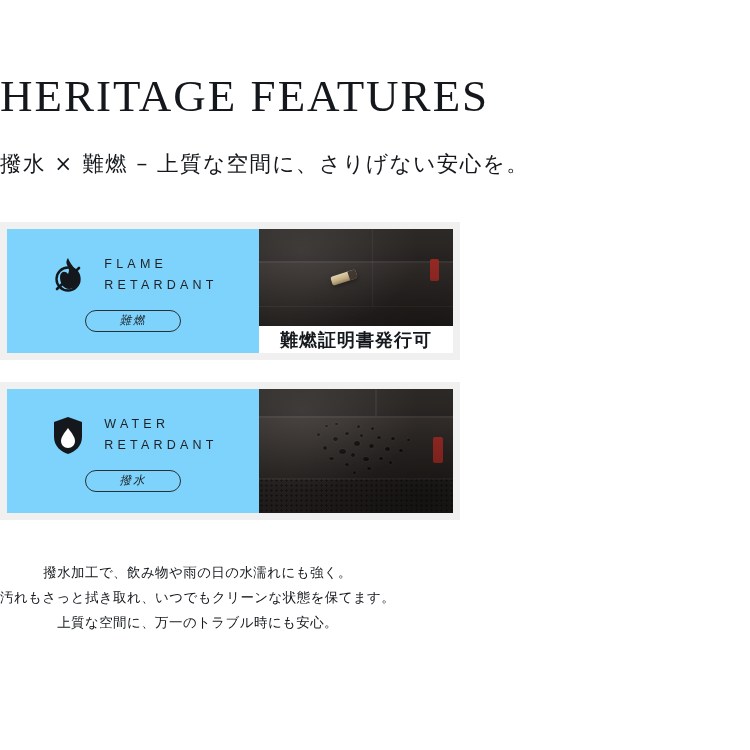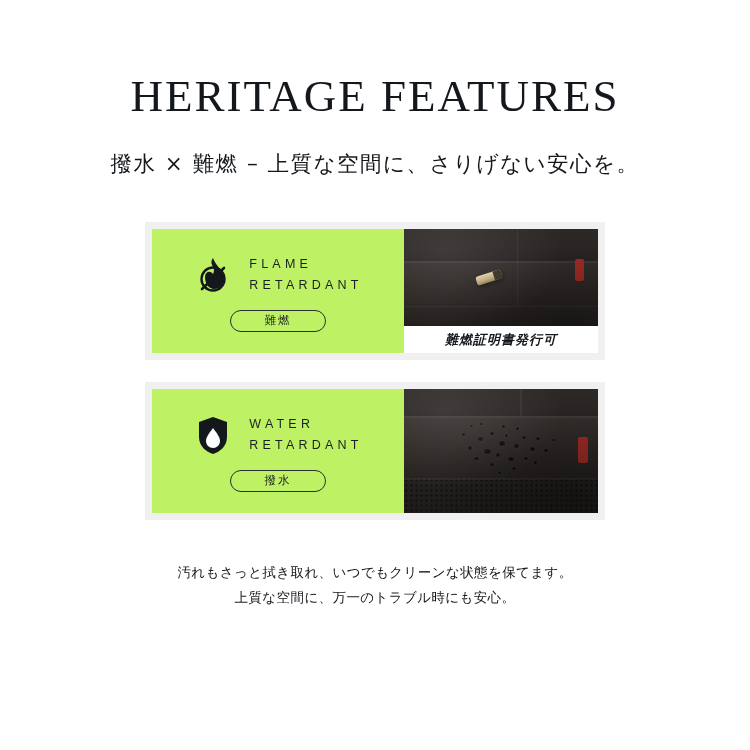--- a/index.html
+++ b/index.html
@@ -15,21 +15,21 @@
     overflow: hidden;
     position: relative;
   }
 
   .page {
     width: 750px;
     height: 750px;
     box-sizing: border-box;
     display: flex;
     flex-direction: column;
-    align-items: center;
+    align-items: flex-start;
   }
 
   
   .headline {
     margin-top: 74px;
     font-family: "Liberation Serif", serif;
     font-size: 45px;
     letter-spacing: 2px;
     color: #14181c;
     text-transform: uppercase;
@@ -51,21 +51,21 @@
   .cards {
     margin-top: 44px;
     display: flex;
     flex-direction: column;
     gap: 22px;
   }
 
   .card {
     width: 460px;
     height: 138px;
-    background: #bef264;
+    background: #7dd3fc;
     border: 7px solid #f0f0f0;
     box-sizing: border-box;
     display: flex;
     align-items: stretch;
   }
 
   .card-left {
     width: 252px;
     display: flex;
     flex-direction: column;
@@ -112,20 +112,21 @@
     border: 1px solid #2a2f33;
     border-radius: 11px;
     display: flex;
     align-items: center;
     justify-content: center;
     font-family: "DejaVu Sans", sans-serif;
     font-size: 11.5px;
     letter-spacing: 2px;
     color: #1c2024;
     box-sizing: border-box;
+    font-style: italic;
   }
 
   
   .photo {
     flex: 1;
     position: relative;
     overflow: hidden;
     background: #2f2b29;
   }
 
@@ -200,25 +201,24 @@
     position: absolute;
     left: 0;
     right: 0;
     bottom: 0;
     height: 27px;
     background: #ffffff;
     display: flex;
     align-items: center;
     justify-content: center;
     font-family: "DejaVu Sans", sans-serif;
-    font-size: 13px;
+    font-size: 18px;
     letter-spacing: 1px;
     color: #15191d;
     font-weight: 700;
-    font-style: italic;
   }
 
   
   .footer {
     margin-top: 40px;
     text-align: center;
     font-family: "DejaVu Serif", serif;
     font-size: 13.5px;
     line-height: 25px;
     color: #14181c;
@@ -323,17 +323,18 @@
           <div class="drop" style="left:148px; top:50px; width:3px; height:2px;"></div>
         </div>
 
         <div class="sheen"></div>
       </div>
     </div>
 
   </div>
 
   <div class="footer">
+    <div>撥水加工で、飲み物や雨の日の水濡れにも強く。</div>
     <div>汚れもさっと拭き取れ、いつでもクリーンな状態を保てます。</div>
     <div>上質な空間に、万一のトラブル時にも安心。</div>
   </div>
 
 </div>
 
 </body></html>

